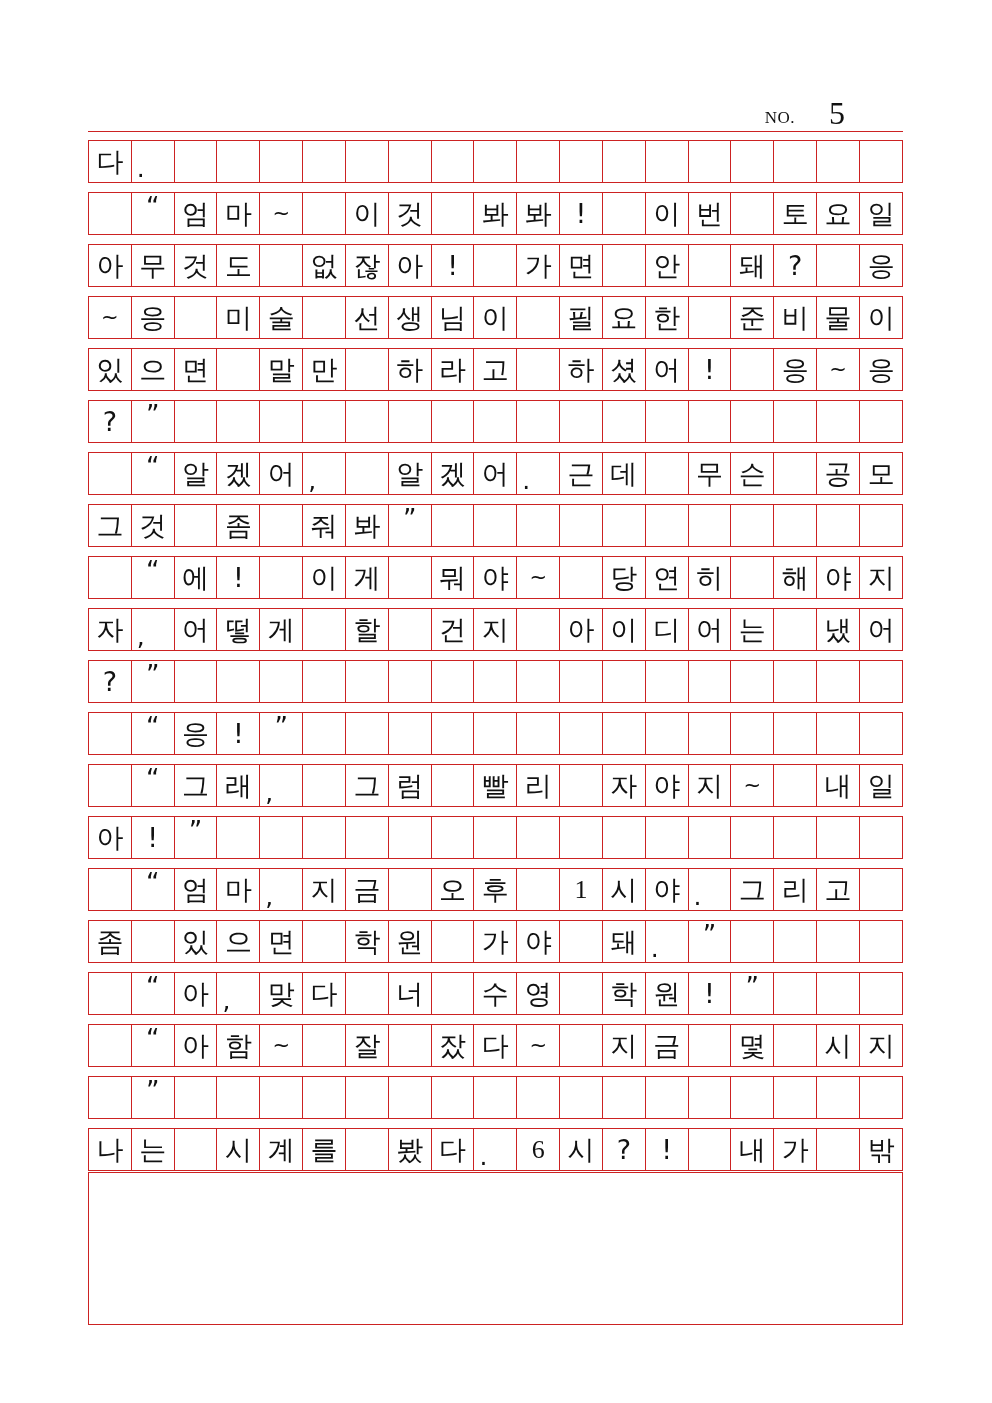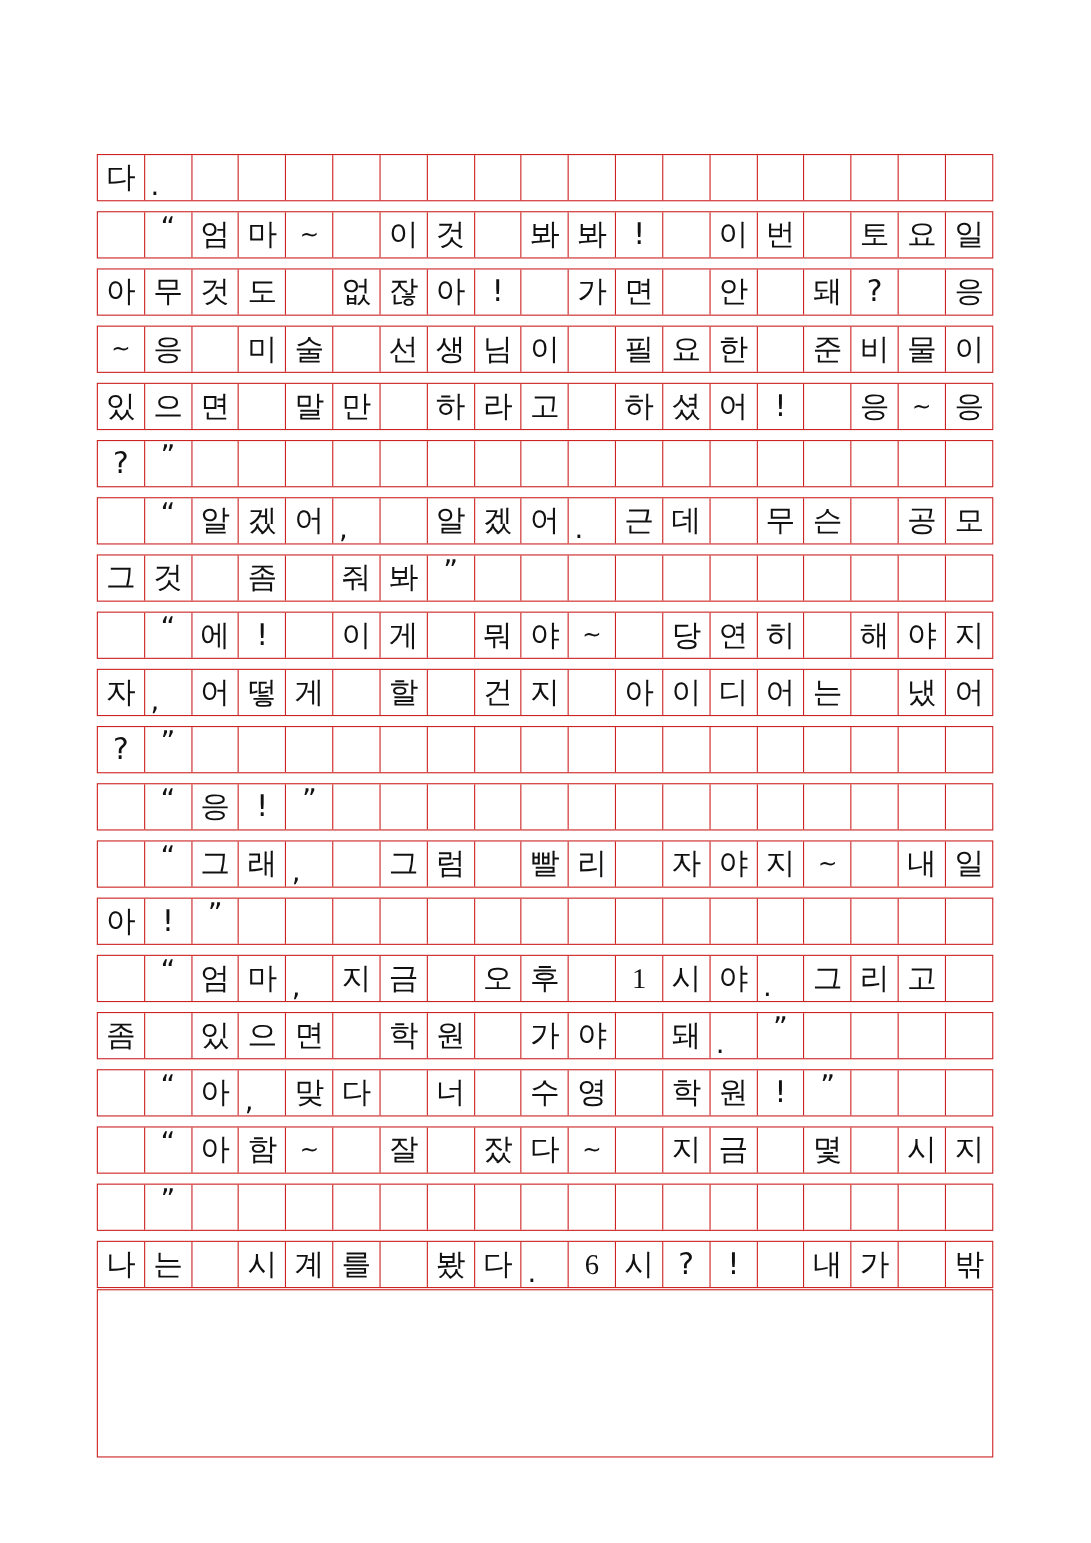--- a/index.html
+++ b/index.html
@@ -125,20 +125,24 @@
     height: 153px;
     box-sizing: border-box;
     border: 1.3px solid #cc2222;
   }
 </style>
 </head>
 <body>
 
 <div class="page">
 
+  <div class="header">
+    <span class="no-label">NO.</span>
+    <span class="no-value">5</span>
+  </div>
 
   <div class="grid" id="grid">
       <div class="row">
         <div class="cell">다</div>
         <div class="cell punct-low">.</div>
         <div class="cell"></div>
         <div class="cell"></div>
         <div class="cell"></div>
         <div class="cell"></div>
         <div class="cell"></div>

